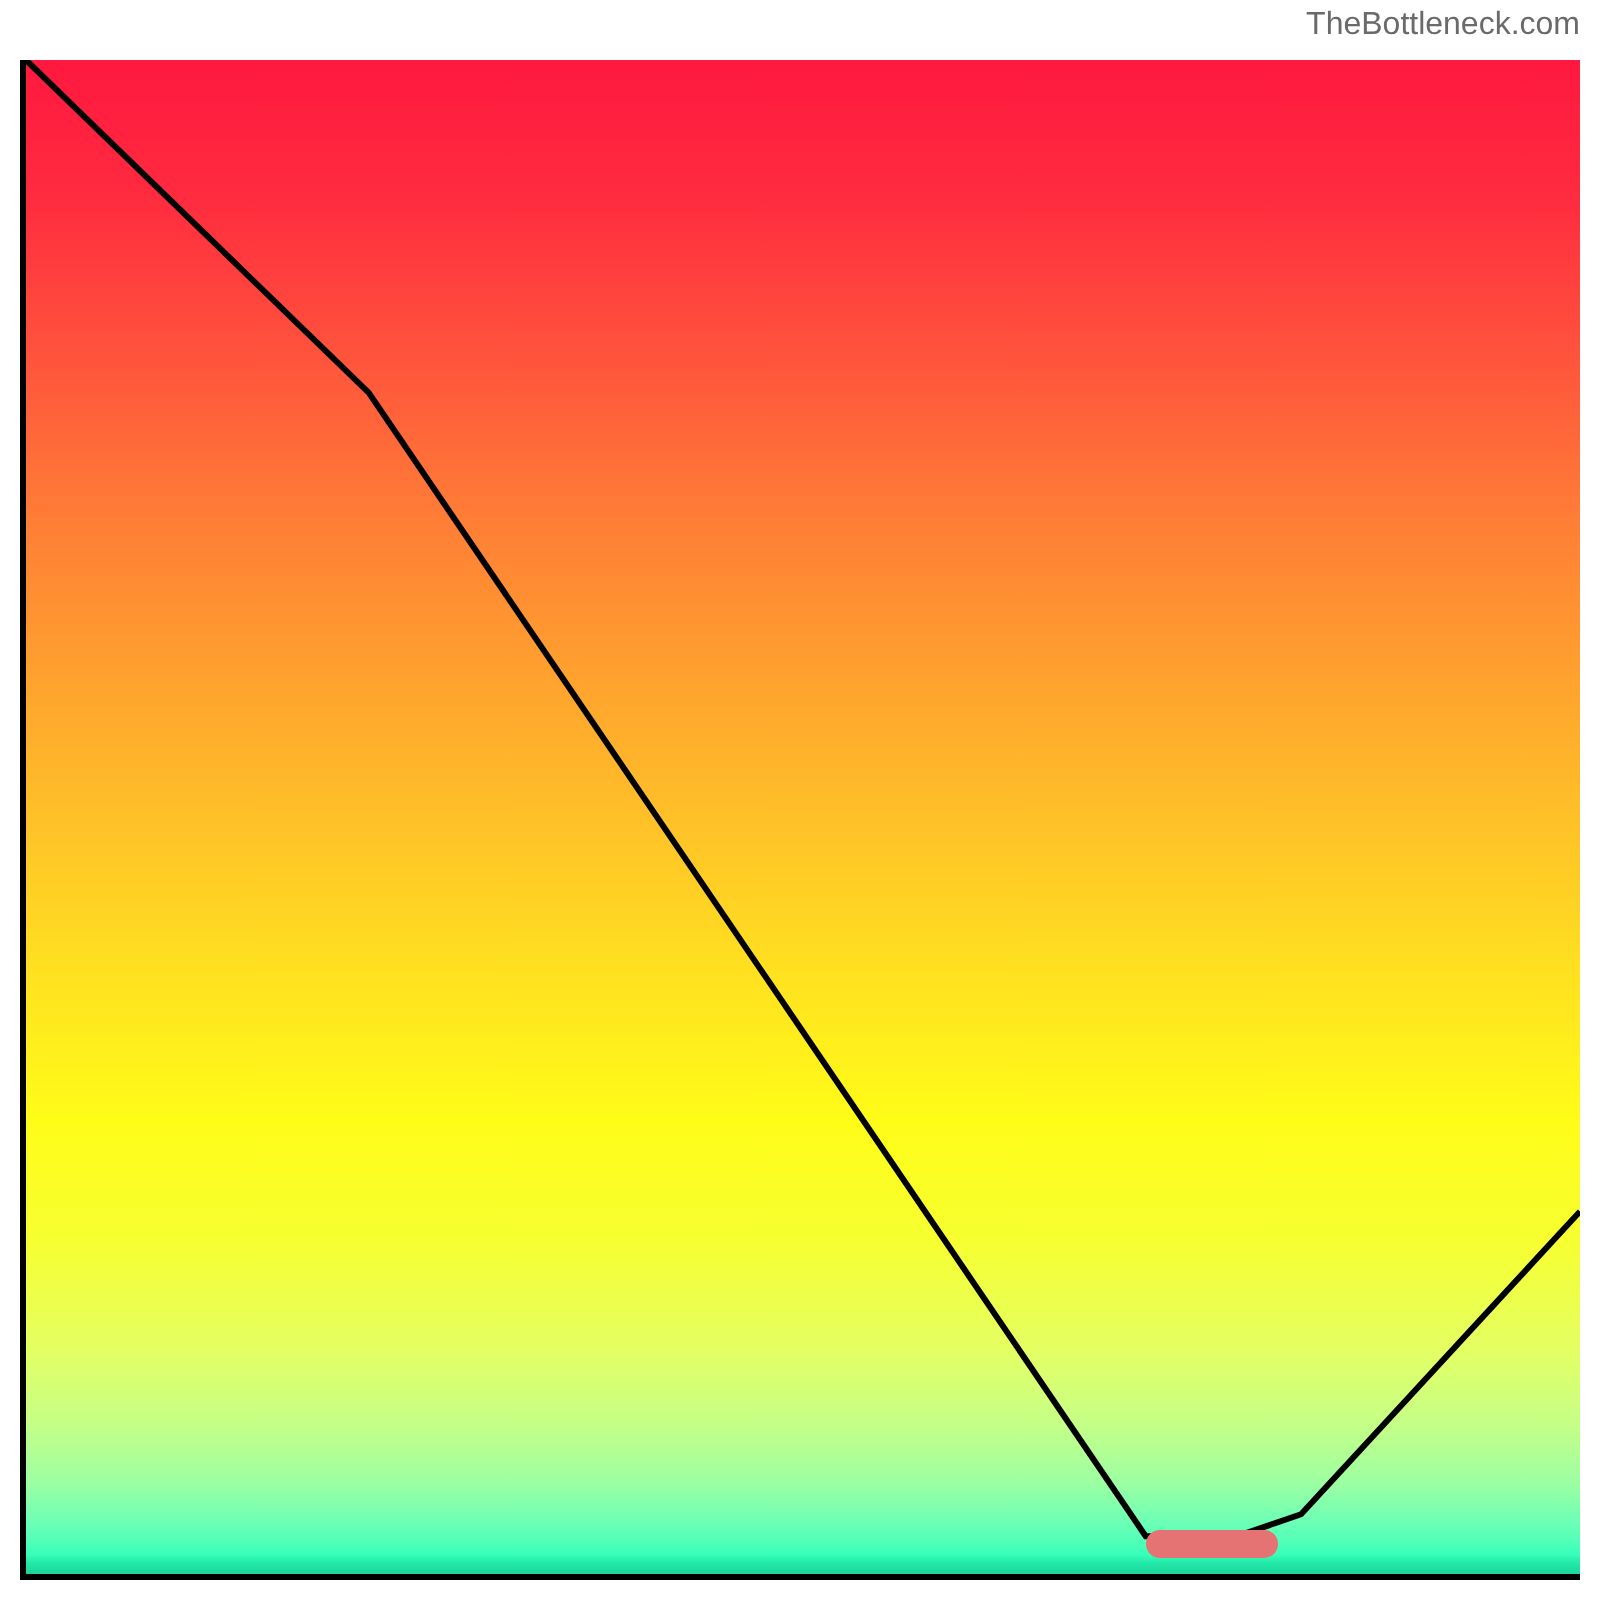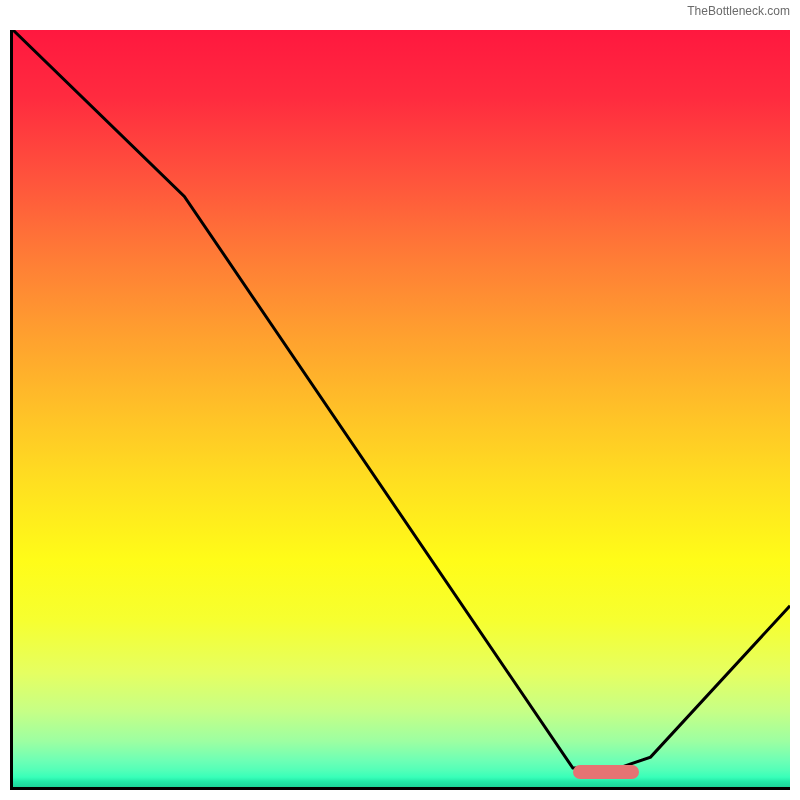--- a/index.html
+++ b/index.html
@@ -7,21 +7,21 @@
   width: 800px;
   height: 800px;
   background: #ffffff;
   font-family: Arial, sans-serif;
   position: relative;
 }
 .watermark {
   position: absolute;
   top: 4px;
   right: 10px;
-  font-size: 12px;
+  font-size: 16px;
   color: #6a6a6a;
   font-weight: normal;
 }
 .chart-container {
   position: absolute;
   top: 30px;
   left: 10px;
   width: 780px;
   height: 760px;
   border-left: 3px solid #000;

